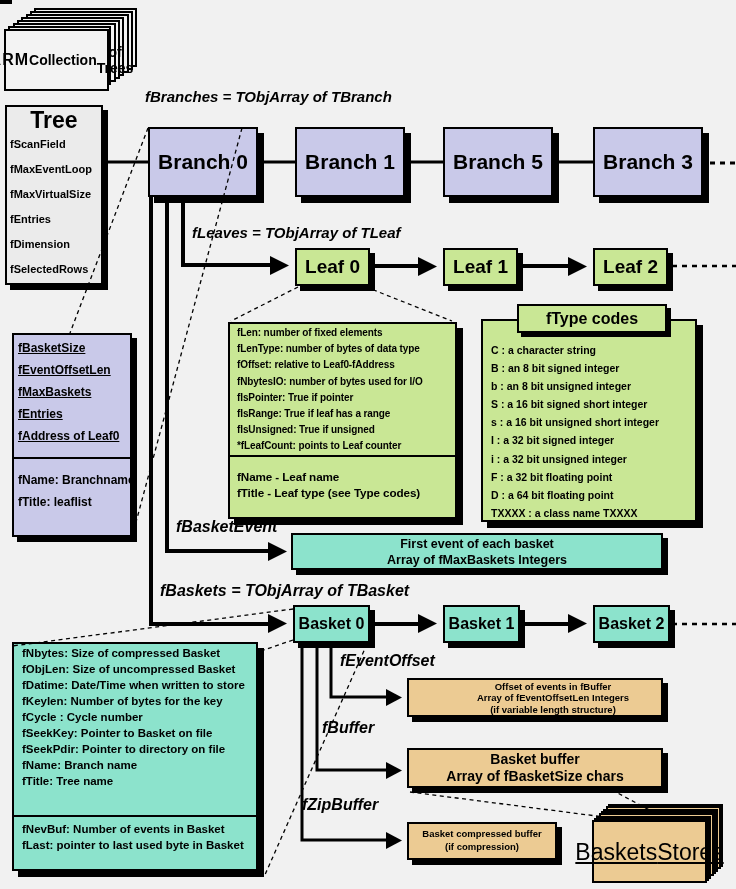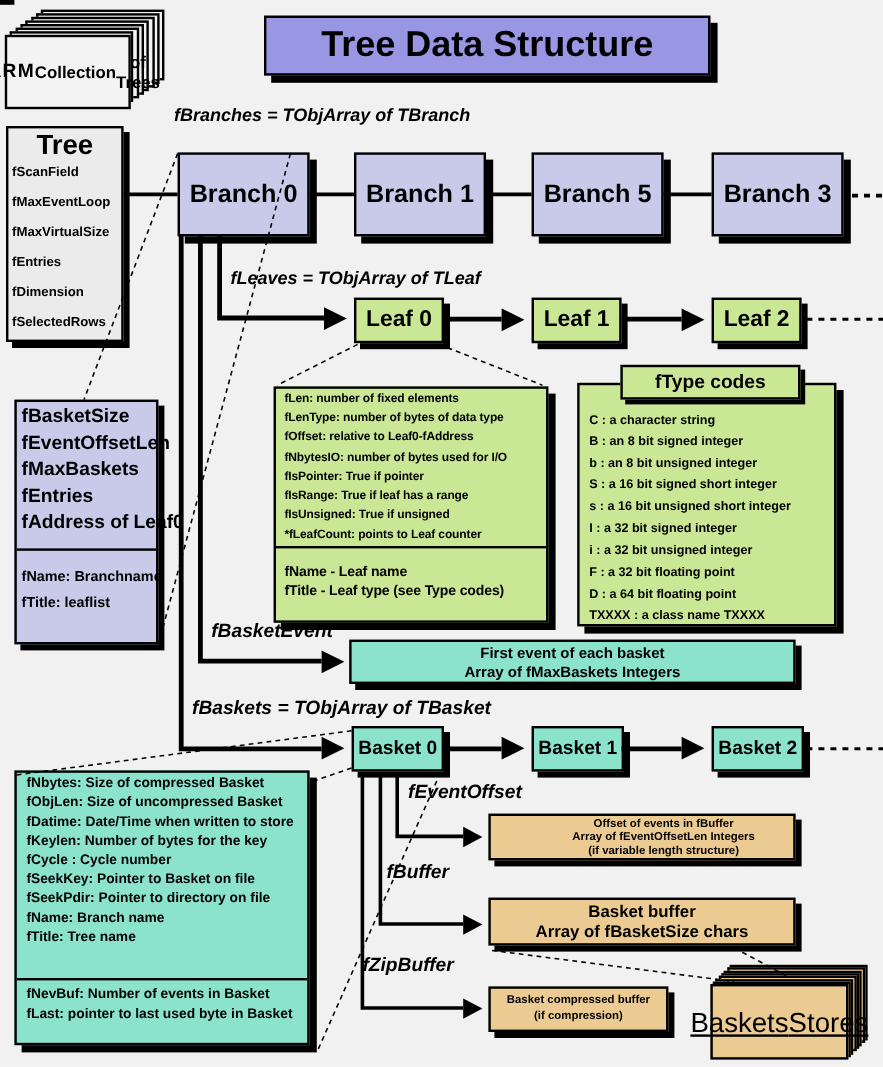--- a/index.html
+++ b/index.html
@@ -34,23 +34,20 @@
     <div class="page" style="left:8px;top:26px;width:103px;height:59px;background:var(--page);"></div>
     <div class="page" style="left:4px;top:29px;width:105px;height:62px;background:var(--page);">
       <div class="ctr" style="width:100%;height:100%;">
         <div class="b" style="font-size:16px;letter-spacing:1px;">FARM</div>
         <div class="b" style="font-size:14px;">Collection</div>
         <div class="b" style="font-size:14px;">of Trees</div>
       </div>
     </div>
   </div>
 
-  <div class="box sh6 ctr" style="left:220px;top:13px;width:372px;height:50px;background:var(--purple);">
-    <span class="b" style="font-size:30px;">Tree Data Structure</span>
-  </div>
 
   <div class="lbl" style="left:145px;top:88px;">fBranches = TObjArray of TBranch</div>
   <div class="lbl" style="left:192px;top:224px;">fLeaves = TObjArray of TLeaf</div>
   <div class="lbl" style="left:176px;top:518px;font-size:16px;">fBasketEvent</div>
   <div class="lbl" style="left:160px;top:582px;font-size:16px;">fBaskets = TObjArray of TBasket</div>
   <div class="lbl" style="left:340px;top:652px;font-size:16px;">fEventOffset</div>
   <div class="lbl" style="left:322px;top:719px;font-size:16px;">fBuffer</div>
   <div class="lbl" style="left:302px;top:796px;font-size:16px;">fZipBuffer</div>
 
   <div class="box sh5" style="left:5px;top:105px;width:98px;height:180px;background:var(--graybox);">
@@ -118,21 +115,21 @@
       <div class="row">F : a 32 bit floating point</div>
       <div class="row">D : a 64 bit floating point</div>
       <div class="row">TXXXX : a class name TXXXX</div>
     </div>
   </div>
   <div class="box sh4 ctr" style="left:517px;top:304px;width:150px;height:29px;background:var(--green);">
     <span class="b" style="font-size:16px;">fType codes</span>
   </div>
 
   <div class="box sh5" style="left:12px;top:333px;width:120px;height:204px;background:var(--lavender);">
-    <div style="position:absolute;left:4px;top:2px;font-size:16px;font-weight:bold;line-height:22px;">
+    <div style="position:absolute;left:4px;top:2px;font-size:12px;font-weight:bold;line-height:22px;text-decoration:underline;">
       <div class="row">fBasketSize</div>
       <div class="row">fEventOffsetLen</div>
       <div class="row">fMaxBaskets</div>
       <div class="row">fEntries</div>
       <div class="row">fAddress of Leaf0</div>
     </div>
     <div style="position:absolute;left:0;top:122px;width:100%;border-top:2px solid #000;"></div>
     <div style="position:absolute;left:4px;top:134px;font-size:12px;font-weight:bold;line-height:22px;">
       <div class="row">fName: Branchname</div>
       <div class="row">fTitle: leaflist</div>

